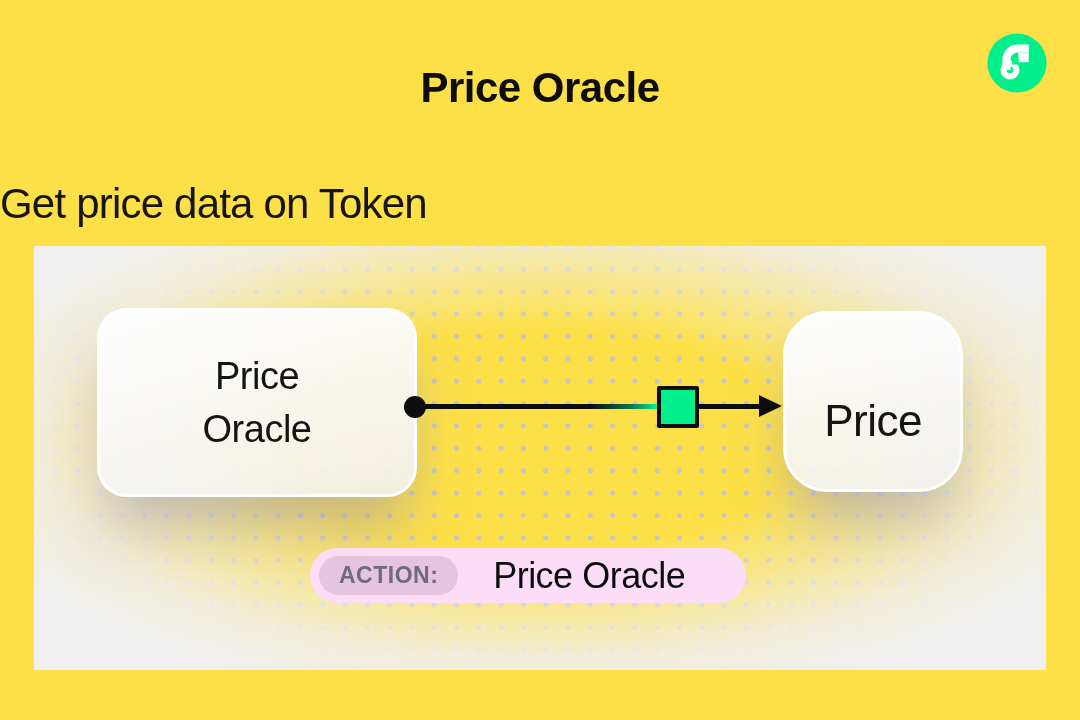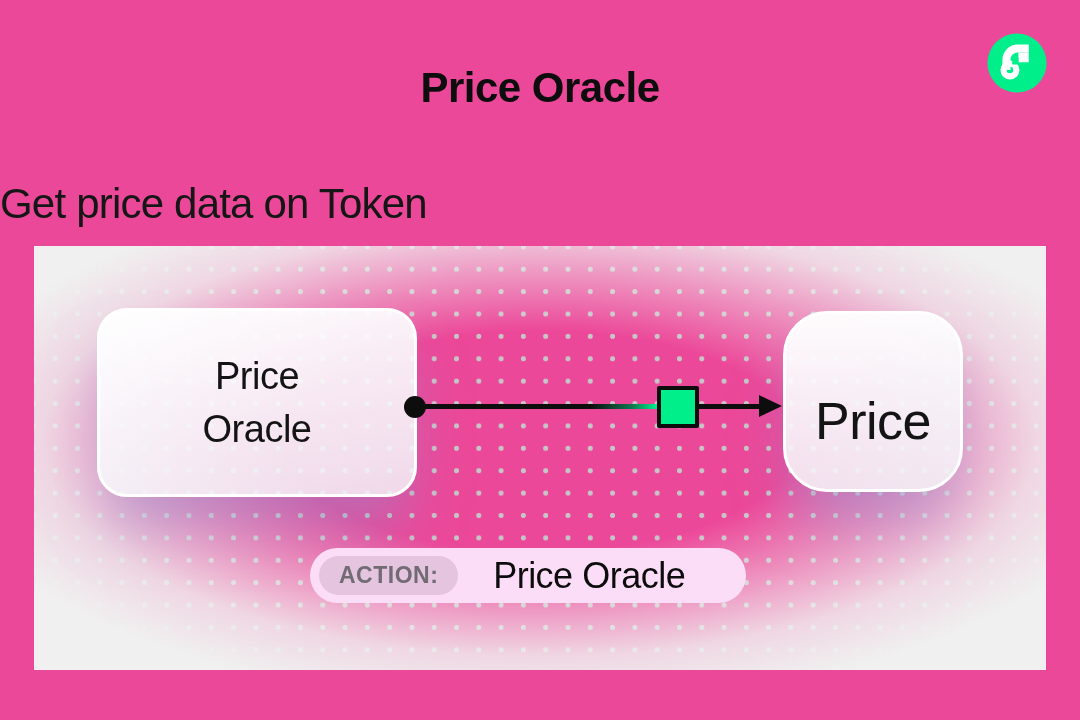--- a/index.html
+++ b/index.html
@@ -1,21 +1,21 @@
 <!DOCTYPE html>
 <html><head>
 <meta charset="utf-8">
 <style>
   * { margin:0; padding:0; box-sizing:border-box; }
   html,body { width:1080px; height:720px; }
   body { font-family:"Liberation Sans", sans-serif; }
 
   .canvas {
     position:relative; width:1080px; height:720px;
-    background:#ec4899; overflow:hidden;
+    background:#fde047; overflow:hidden;
   }
 
   
   .dot-grid {
     position:absolute; left:34px; top:246px; width:1012px; height:424px;
     background-image: radial-gradient(circle, #c6c6c6 2.2px, rgba(198,198,198,0) 2.9px);
     background-size: 22.3px 22.4px;
     background-position: 10px 12px;
     z-index:1;
   }
@@ -52,21 +52,21 @@
   .node-source {
     left:97px; top:308px; width:320px; height:189px; border-radius:30px;
   }
   .node-target {
     left:783px; top:311px; width:180px; height:181px; border-radius:44px;
   }
   .node-label {
     font-size:38px; letter-spacing:-0.5px; color:#141414;
     text-align:center; line-height:1.38; max-width:200px;
   }
-  .node-target .node-label { font-size:52px; max-width:160px;margin-top:40px; }
+  .node-target .node-label { font-size:44px; max-width:160px;margin-top:40px; }
 
   
   .edge-dot {
     position:absolute; left:404px; top:396px; width:22px; height:22px;
     border-radius:50%; background:#0d0d0d;
   }
   .edge-line {
     position:absolute; left:419px; top:404px; width:344px; height:5px;
     background: linear-gradient(90deg, #0d0d0d 0%, #0d0d0d 50%,
                 #0d7a4e 62%, #00EF8B 69%, #0d0d0d 71%, #0d0d0d 100%);

